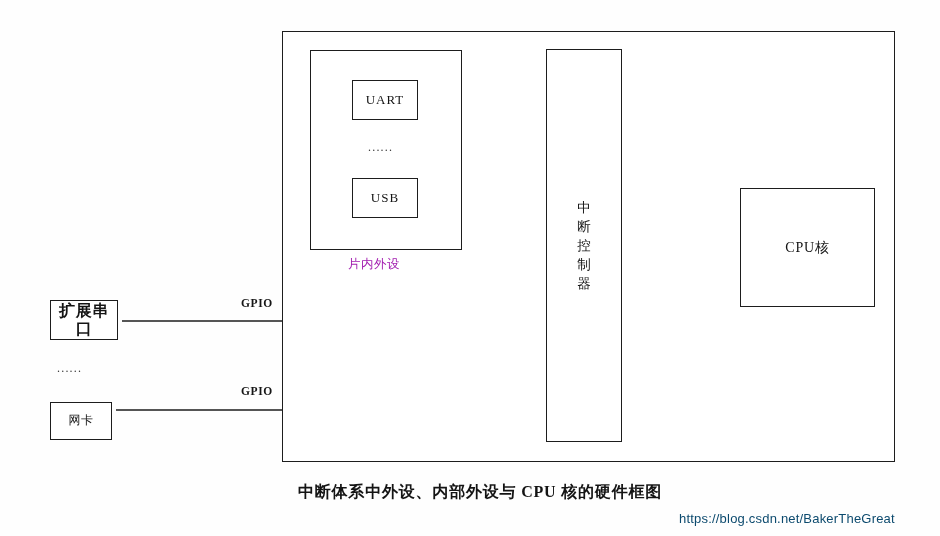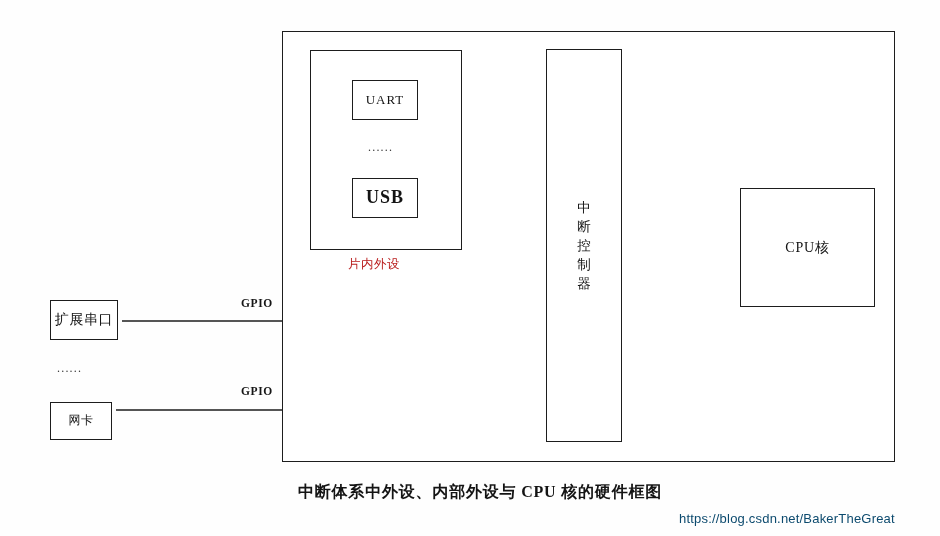--- a/index.html
+++ b/index.html
@@ -68,21 +68,21 @@
     border-width: 1.5px;
   }
   #uart-box .node-label { font-size: 13px; letter-spacing: 1px; }
   #usb-box {
     left: 352px;
     top: 178px;
     width: 66px;
     height: 40px;
     border-width: 1.5px;
   }
-  #usb-box .node-label { font-size: 18px; letter-spacing: 1px; font-weight: bold; }
+  #usb-box .node-label { font-size: 13px; letter-spacing: 1px; }
   #intc-box {
     left: 546px;
     top: 49px;
     width: 76px;
     height: 393px;
     border-width: 1.6px;
   }
   #intc-label {
     font-size: 13.5px;
     line-height: 1.42;
@@ -100,35 +100,35 @@
     border-width: 1.6px;
   }
   #cpu-box .node-label { font-size: 14px; letter-spacing: 0.8px; }
   #ext-uart-box {
     left: 50px;
     top: 300px;
     width: 68px;
     height: 40px;
     border-width: 1.5px;
   }
-  #ext-uart-box .node-label { font-size: 14px; }
+  #ext-uart-box .node-label { font-size: 16px; font-weight: bold; }
   #nic-box {
     left: 50px;
     top: 394px;
     width: 62px;
     height: 38px;
     border-width: 1.5px;
     margin-top: 8px;
   }
   #nic-box .node-label { font-size: 12px; }
   
   .floating-text {
     position: absolute;
     font-family: "Liberation Serif", "DejaVu Serif", serif;
-    color: #b91c1c;
+    color: #a21caf;
     white-space: nowrap;
   }
   #onchip-caption {
     left: 348px;
     top: 256px;
     font-size: 12.5px;
     letter-spacing: 0.5px;
   }
   #onchip-dots {
     left: 368px;

